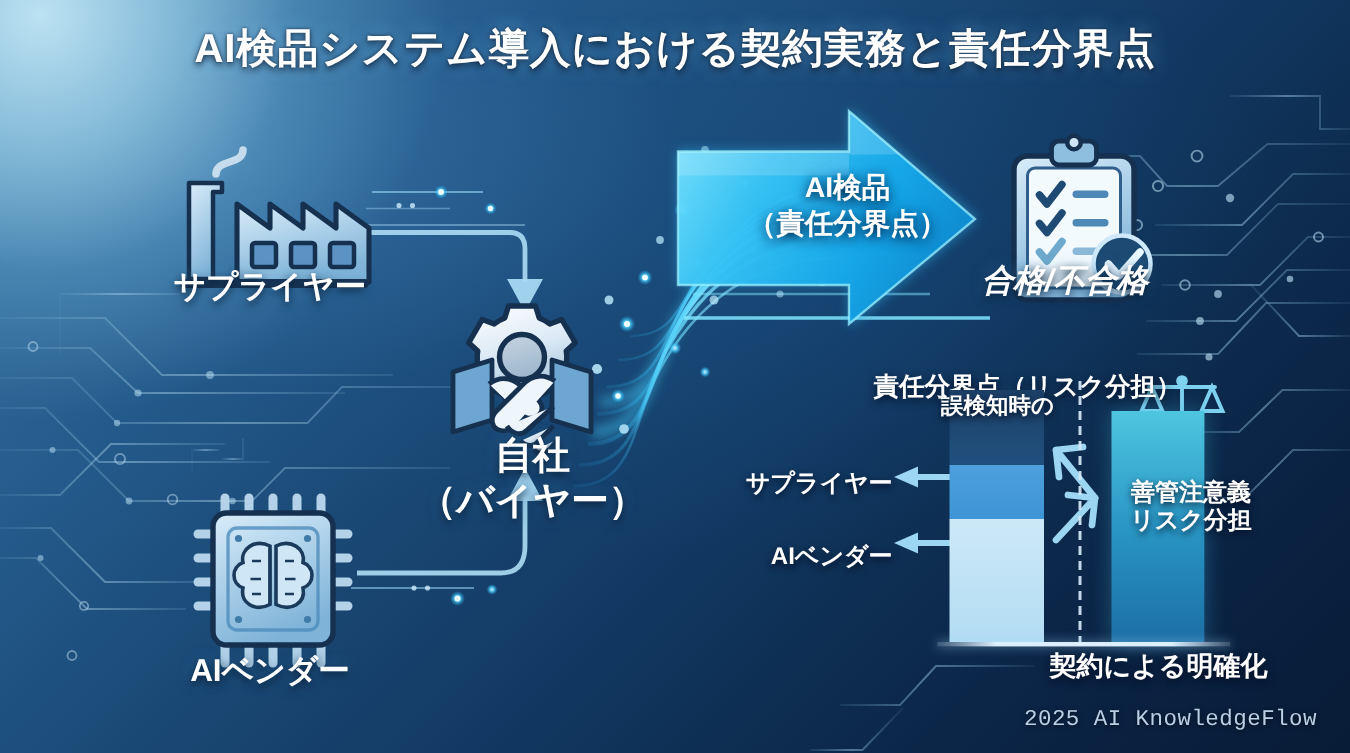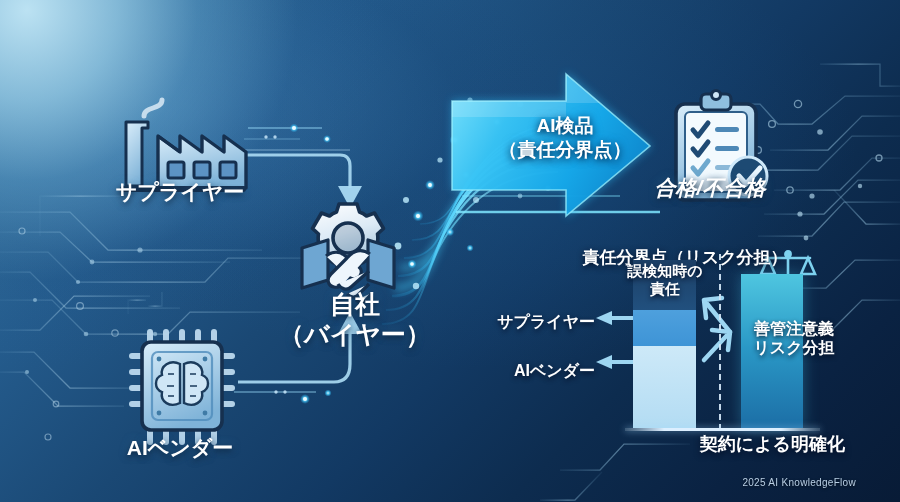--- a/index.html
+++ b/index.html
@@ -33,22 +33,22 @@
   #lbl-supplier{left:55px;top:180px;width:250px;font-size:21px;}
   #lbl-vendor{left:55px;top:436px;width:250px;font-size:21px;}
   #lbl-buyer{left:265px;top:290px;width:180px;font-size:25px;}
   #lbl-result{left:595px;top:176px;width:230px;font-size:21px;font-style:italic;}
   #lbl-flow{
     position:absolute;left:470px;top:114px;width:190px;text-align:center;
     color:#ffffff;font-size:19px;font-weight:bold;line-height:1.25;
     text-shadow:0 2px 7px rgba(0,20,50,.95),0 0 10px rgba(0,120,200,.6);
   }
   #footer{
-    position:absolute;right:44px;bottom:14px;color:#b9cfe4;font-size:10px;
-    letter-spacing:.3px;text-shadow:0 1px 3px rgba(0,0,0,.6);
+    position:absolute;right:22px;bottom:14px;color:#b9cfe4;font-size:15px;
+    letter-spacing:.3px;text-shadow:0 1px 3px rgba(0,0,0,.6);font-family:Liberation Mono, monospace;
   }
 
   
   #chart{position:absolute;left:485px;top:224px;width:400px;height:220px;}
   .chart-title{
     position:absolute;left:0;top:0;width:400px;text-align:center;
     color:#fff;font-size:17px;font-weight:bold;
     text-shadow:0 2px 6px rgba(0,10,30,.9);
     margin-top:22px;
   }
@@ -361,20 +361,21 @@
     </g>
 
     <g stroke="#9dd6f2" stroke-width="4" fill="#9dd6f2">
       <path d="M633 318 H608" stroke-linecap="round"></path>
       <path d="M596 318 L612 311 L612 325 Z" stroke="none"></path>
       <path d="M633 362 H608" stroke-linecap="round"></path>
       <path d="M596 362 L612 355 L612 369 Z" stroke="none"></path>
     </g>
   </svg>
 
+  <div class="title">AI検品システム導入における契約実務と責任分界点</div>
 
   <div class="nodelabel" id="lbl-supplier">サプライヤー</div>
   <div class="nodelabel" id="lbl-vendor">AIベンダー</div>
   <div class="nodelabel" id="lbl-buyer">
     <div>自社</div>
     <div>（バイヤー）</div>
   </div>
   <div class="nodelabel" id="lbl-result">合格/不合格</div>
 
   <div id="lbl-flow">
@@ -388,21 +389,20 @@
     <div class="bar" id="bar-top"></div>
     <div class="bar" id="bar-mid"></div>
     <div class="bar" id="bar-bot"></div>
     <div class="bar" id="bar-right"></div>
 
     <div id="dashed"></div>
     <div id="baseline"></div>
 
     <div class="barlabel" id="lbl-misdetect">
       <div>誤検知時の</div>
-      <div>責任</div>
     </div>
 
     <div class="barlabel" id="lbl-duty">
       <div>善管注意義</div>
       <div>リスク分担</div>
     </div>
 
     <div class="axlabel" id="lbl-sup2">サプライヤー</div>
     <div class="axlabel" id="lbl-ven2">AIベンダー</div>
     <div id="lbl-contract">契約による明確化</div>

